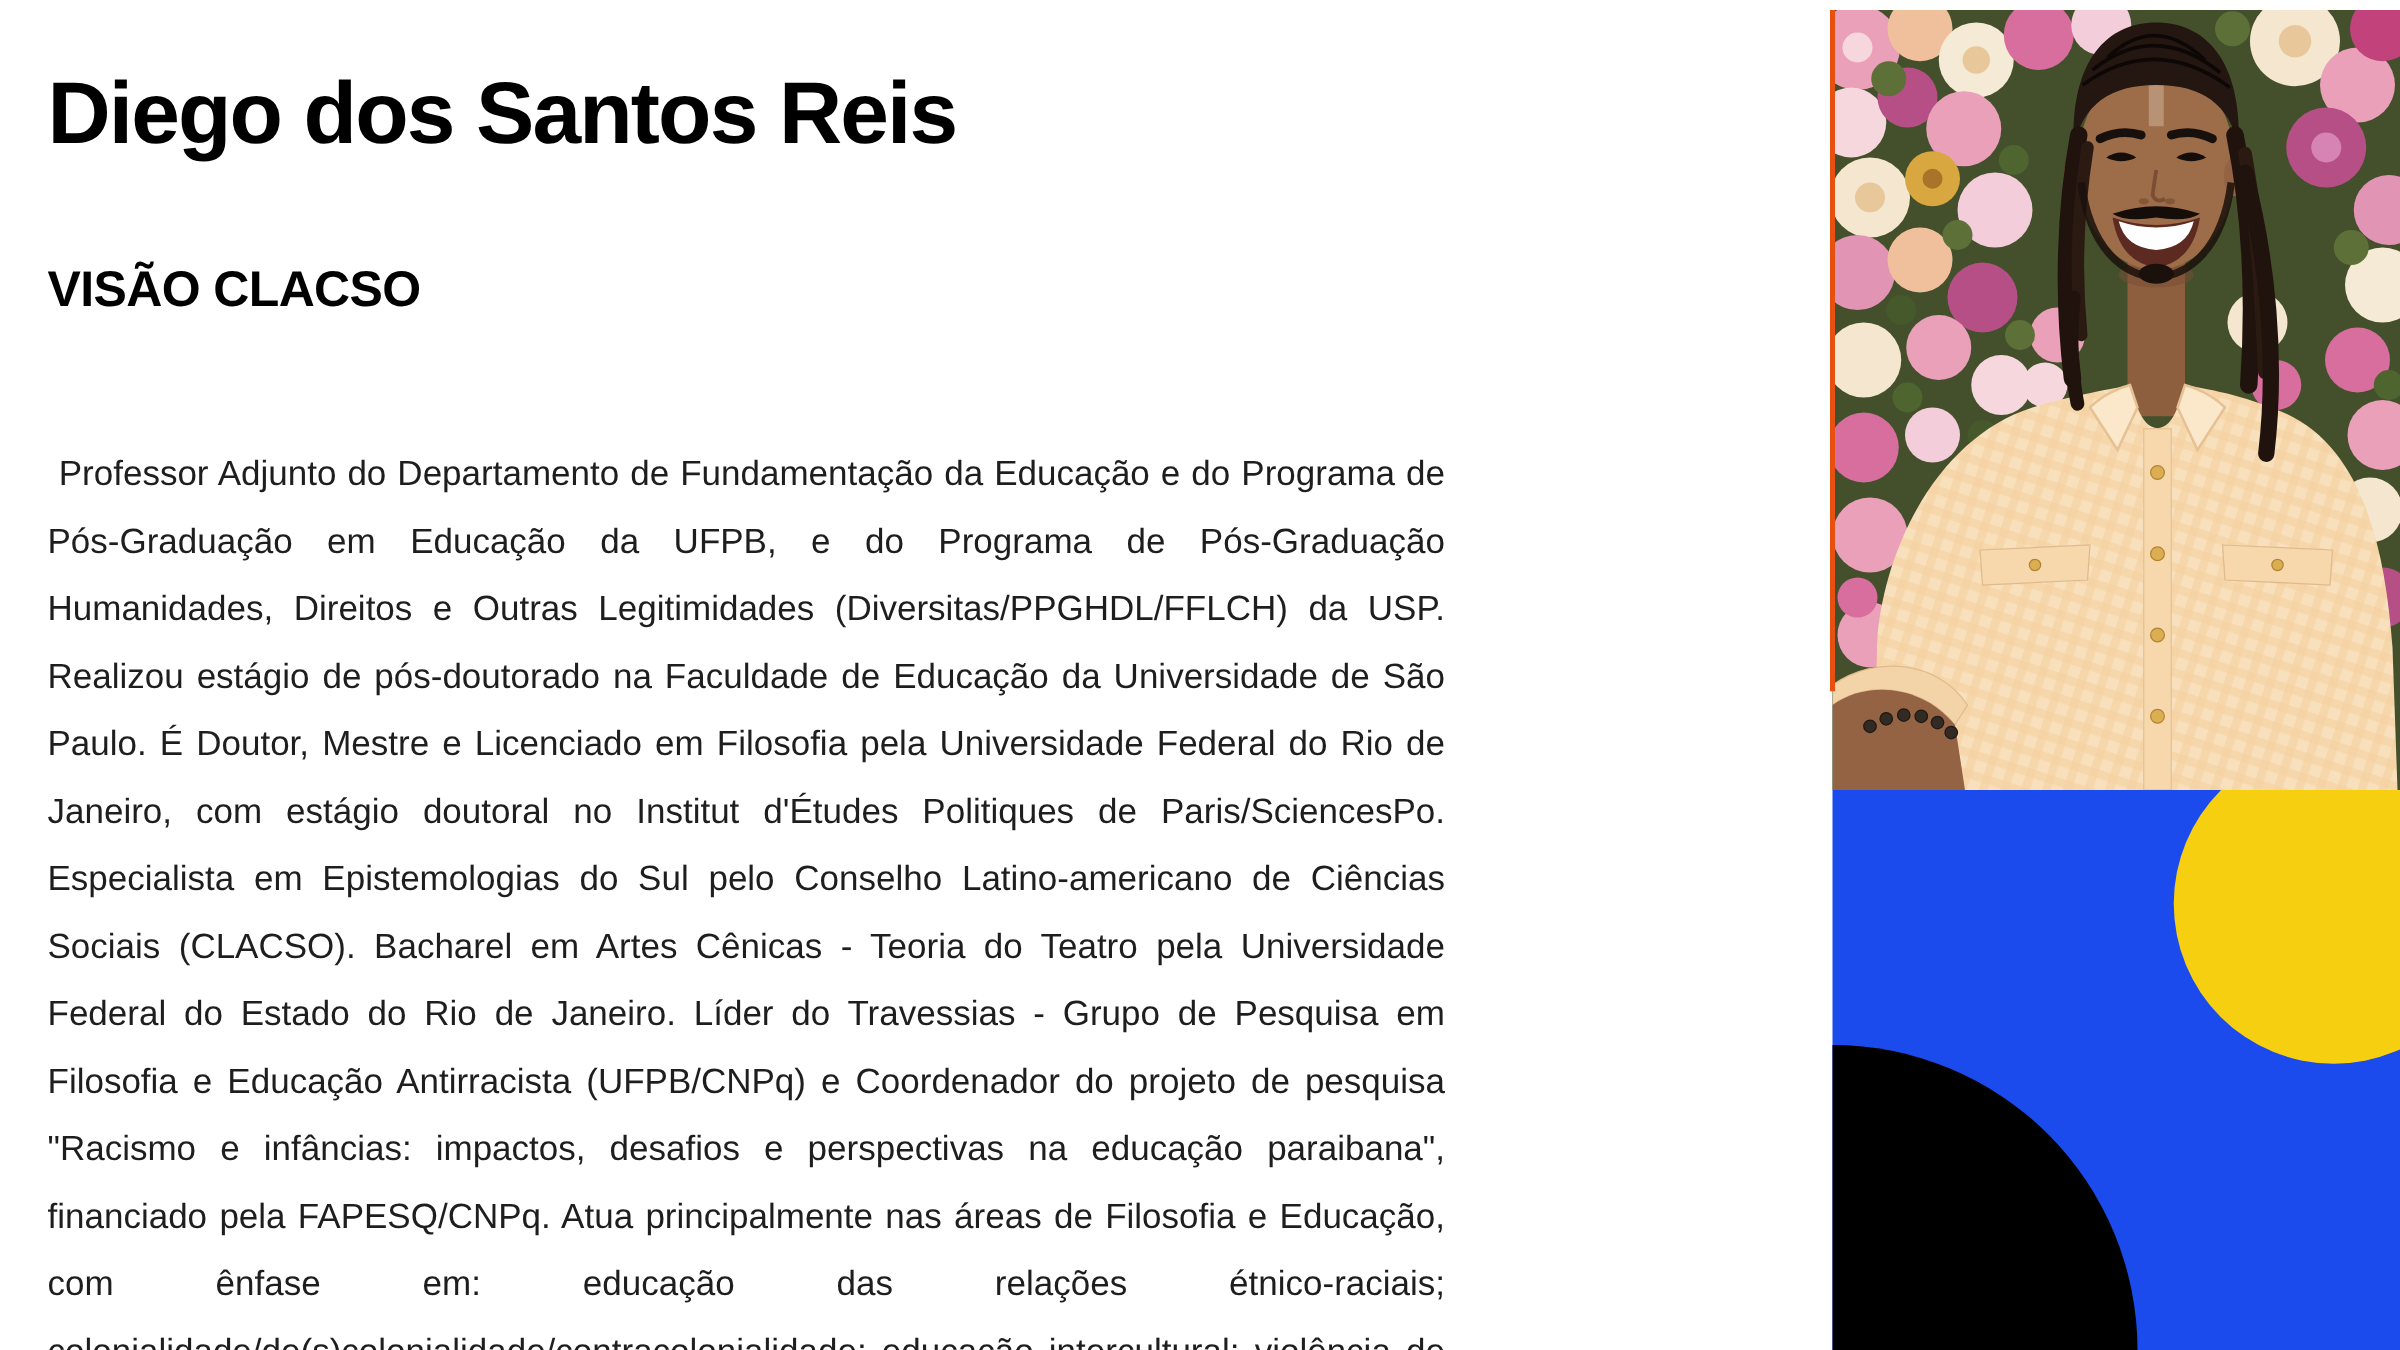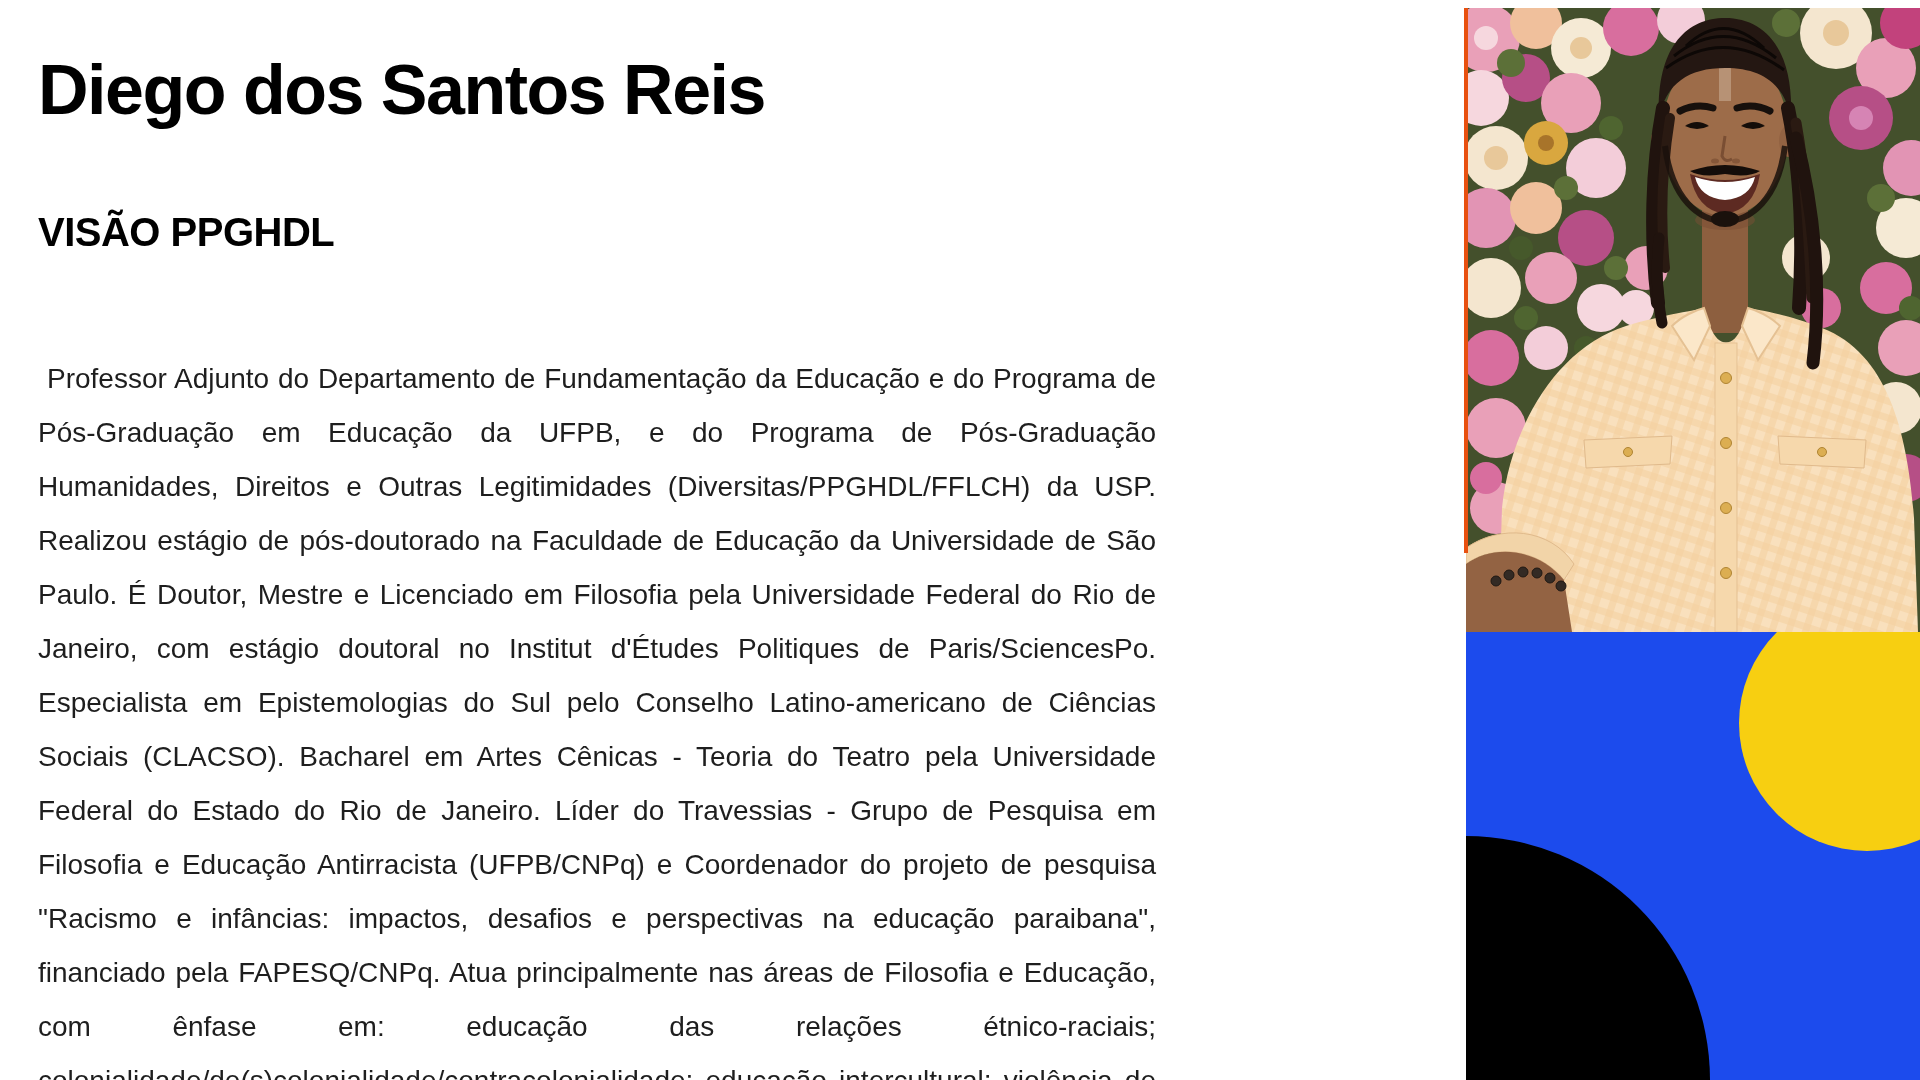--- a/index.html
+++ b/index.html
@@ -44,21 +44,21 @@
 
   svg{display:block;}
 </style>
 </head>
 <body>
 
 <div class="stage">
 
   <h1 class="page-title">Diego dos Santos Reis</h1>
 
-  <h2 class="section-heading">VISÃO PPGHDL</h2>
+  <h2 class="section-heading">VISÃO CLACSO</h2>
 
   <p class="bio"> Professor Adjunto do Departamento de Fundamentação da Educação e do Programa de Pós-Graduação em Educação da UFPB, e do Programa de Pós-Graduação Humanidades, Direitos e Outras Legitimidades (Diversitas/PPGHDL/FFLCH) da USP. Realizou estágio de pós-doutorado na Faculdade de Educação da Universidade de São Paulo. É Doutor, Mestre e Licenciado em Filosofia pela Universidade Federal do Rio de Janeiro, com estágio doutoral no Institut d'Études Politiques de Paris/SciencesPo. Especialista em Epistemologias do Sul pelo Conselho Latino-americano de Ciências Sociais (CLACSO). Bacharel em Artes Cênicas - Teoria do Teatro pela Universidade Federal do Estado do Rio de Janeiro. Líder do Travessias - Grupo de Pesquisa em Filosofia e Educação Antirracista (UFPB/CNPq) e Coordenador do projeto de pesquisa "Racismo e infâncias: impactos, desafios e perspectivas na educação paraibana", financiado pela FAPESQ/CNPq. Atua principalmente nas áreas de Filosofia e Educação, com ênfase em: educação das relações étnico-raciais; colonialidade/de(s)colonialidade/contracolonialidade; educação intercultural; violência de Estado; raça e suas interseccionalidades. É autor de 'O governo da emergência: Estado de exceção, guerra ao terror e colonialidade' (Multifoco, 2020).</p>
 
   <div class="accent-line" style="background-color: rgb(232, 80, 15);"></div>
 
   <figure class="photo-frame" style="margin:0">
     <svg width="454" height="624" viewBox="0 0 454 624">
       <defs>
         <pattern id="gingham" width="16" height="16" patternUnits="userSpaceOnUse" patternTransform="rotate(18)">
           <rect width="16" height="16" fill="#f9e0bd"></rect>

